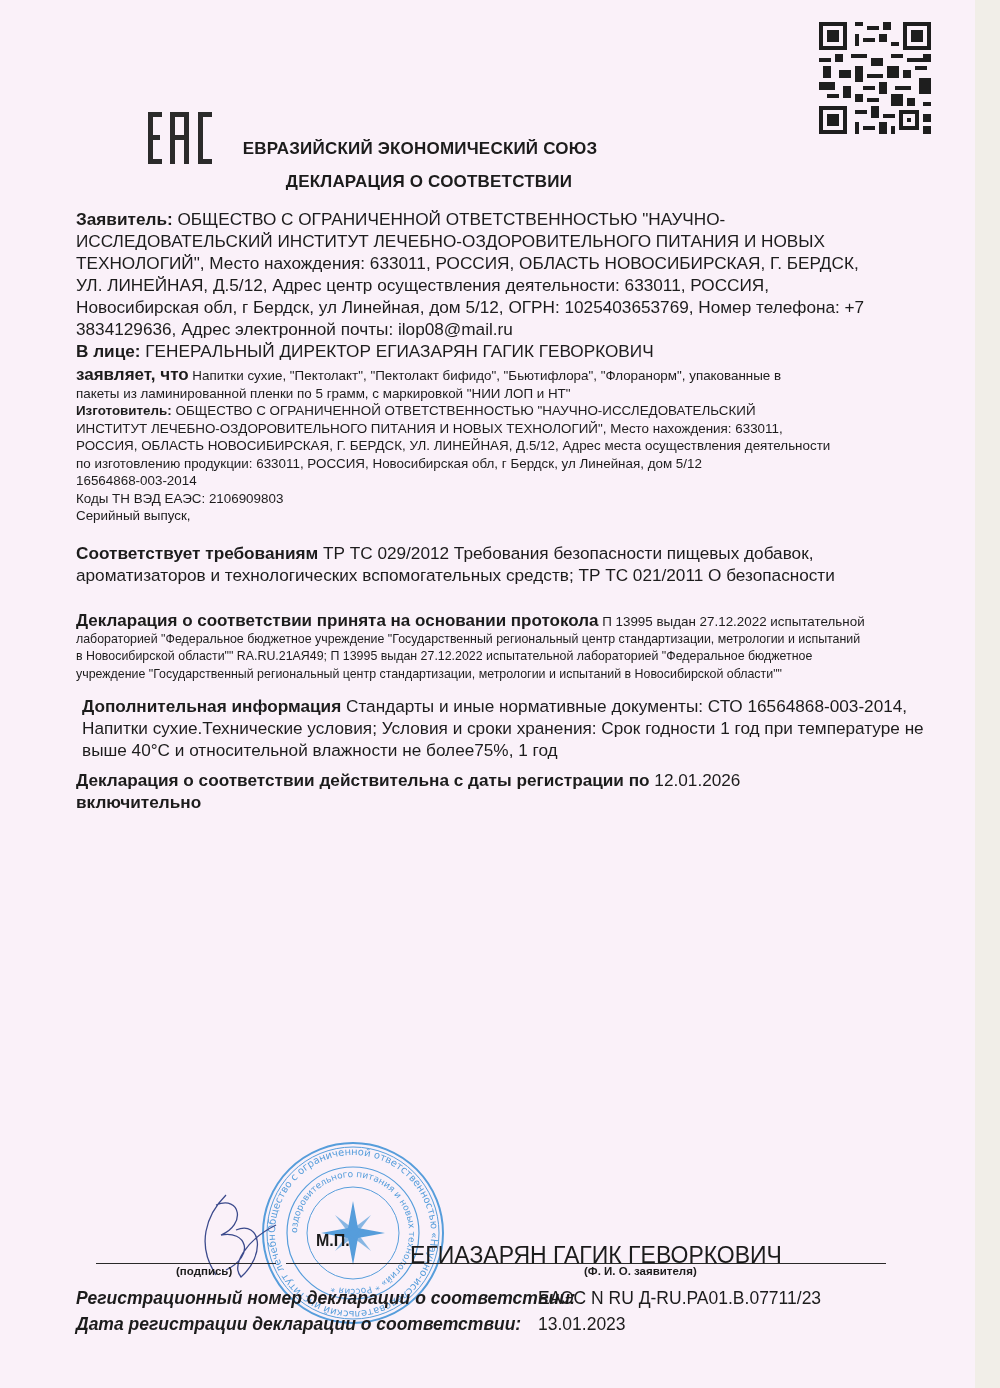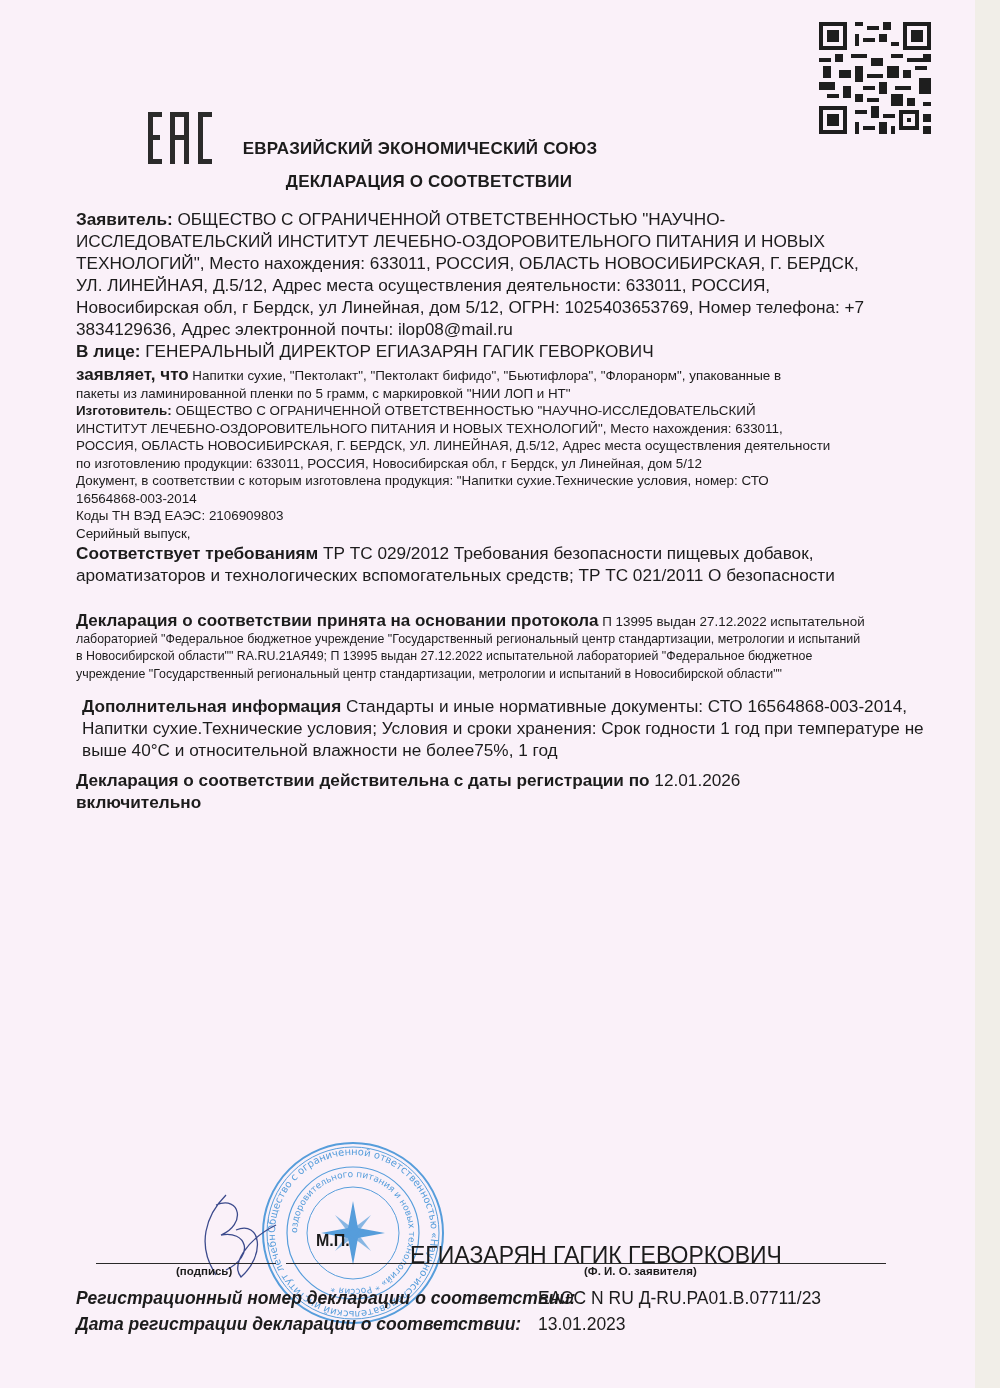--- a/index.html
+++ b/index.html
@@ -108,34 +108,33 @@
   </g>
 </svg>
 
 <div class="hdr hdr1">ЕВРАЗИЙСКИЙ ЭКОНОМИЧЕСКИЙ СОЮЗ</div>
 <div class="hdr hdr2">ДЕКЛАРАЦИЯ О СООТВЕТСТВИИ</div>
 
 <div class="block big" style="top:208px;">
   <div class="line"><span class="lbl">Заявитель:</span><span> ОБЩЕСТВО С ОГРАНИЧЕННОЙ ОТВЕТСТВЕННОСТЬЮ "НАУЧНО-</span></div>
   <div class="line">ИССЛЕДОВАТЕЛЬСКИЙ ИНСТИТУТ ЛЕЧЕБНО-ОЗДОРОВИТЕЛЬНОГО ПИТАНИЯ И НОВЫХ</div>
   <div class="line">ТЕХНОЛОГИЙ", Место нахождения: 633011, РОССИЯ, ОБЛАСТЬ НОВОСИБИРСКАЯ, Г. БЕРДСК,</div>
-  <div class="line">УЛ. ЛИНЕЙНАЯ, Д.5/12, Адрес места осуществления деятельности: 633011, РОССИЯ,</div>
+  <div class="line">УЛ. ЛИНЕЙНАЯ, Д.5/12, Адрес центр осуществления деятельности: 633011, РОССИЯ,</div>
   <div class="line">Новосибирская обл, г Бердск, ул Линейная, дом 5/12, ОГРН: 1025403653769, Номер телефона: +7</div>
   <div class="line">3834129636, Адрес электронной почты: ilop08@mail.ru</div>
   <div class="line"><span class="lbl">В лице:</span><span> ГЕНЕРАЛЬНЫЙ ДИРЕКТОР ЕГИАЗАРЯН ГАГИК ГЕВОРКОВИЧ</span></div>
 </div>
 
 <div class="block small" style="top:366px;">
   <div class="line"><span class="lbl" style="font-size:17px;">заявляет, что</span><span>   Напитки сухие, "Пектолакт", "Пектолакт бифидо", "Бьютифлора", "Флоранорм", упакованные в</span></div>
   <div class="line">пакеты из ламинированной пленки по 5 грамм, с маркировкой "НИИ ЛОП и НТ"</div>
   <div class="line"><span class="lbl">Изготовитель:</span><span> ОБЩЕСТВО С ОГРАНИЧЕННОЙ ОТВЕТСТВЕННОСТЬЮ "НАУЧНО-ИССЛЕДОВАТЕЛЬСКИЙ</span></div>
   <div class="line">ИНСТИТУТ ЛЕЧЕБНО-ОЗДОРОВИТЕЛЬНОГО ПИТАНИЯ И НОВЫХ ТЕХНОЛОГИЙ", Место нахождения: 633011,</div>
   <div class="line">РОССИЯ, ОБЛАСТЬ НОВОСИБИРСКАЯ, Г. БЕРДСК, УЛ. ЛИНЕЙНАЯ, Д.5/12, Адрес места осуществления деятельности</div>
   <div class="line">по изготовлению продукции: 633011, РОССИЯ, Новосибирская обл, г Бердск, ул Линейная, дом 5/12</div>
-  <div class="line">Документ, в соответствии с которым изготовлена продукция: "Напитки сухие.Технические условия, номер: СТО</div>
   <div class="line">16564868-003-2014</div>
   <div class="line">Коды ТН ВЭД ЕАЭС: 2106909803</div>
   <div class="line">Серийный выпуск,</div>
 </div>
 
 <div class="block big" style="top:542px;">
   <div class="line"><span class="lbl">Соответствует требованиям</span><span>   ТР ТС 029/2012 Требования безопасности пищевых добавок,</span></div>
   <div class="line">ароматизаторов и технологических вспомогательных средств; ТР ТС 021/2011 О безопасности</div>
 </div>
 

